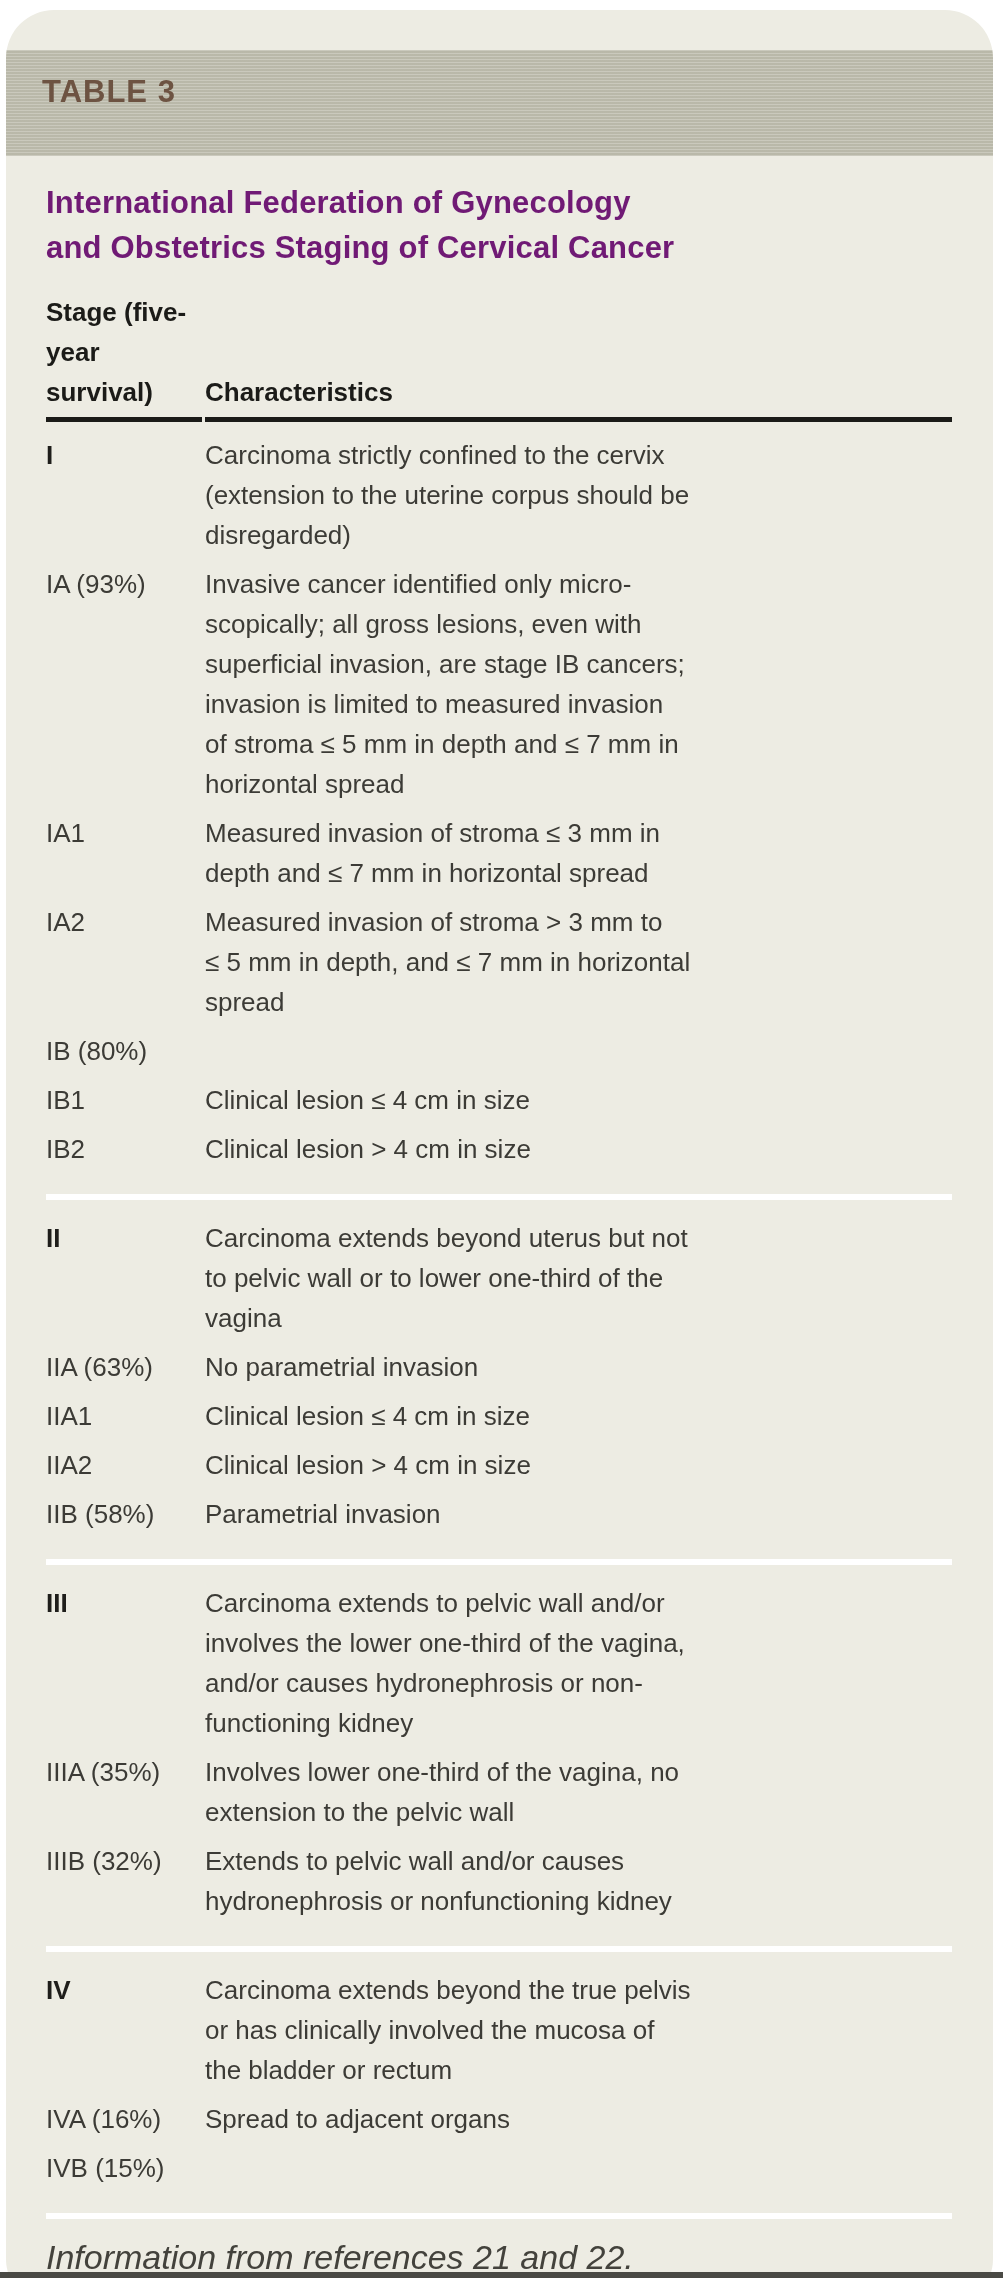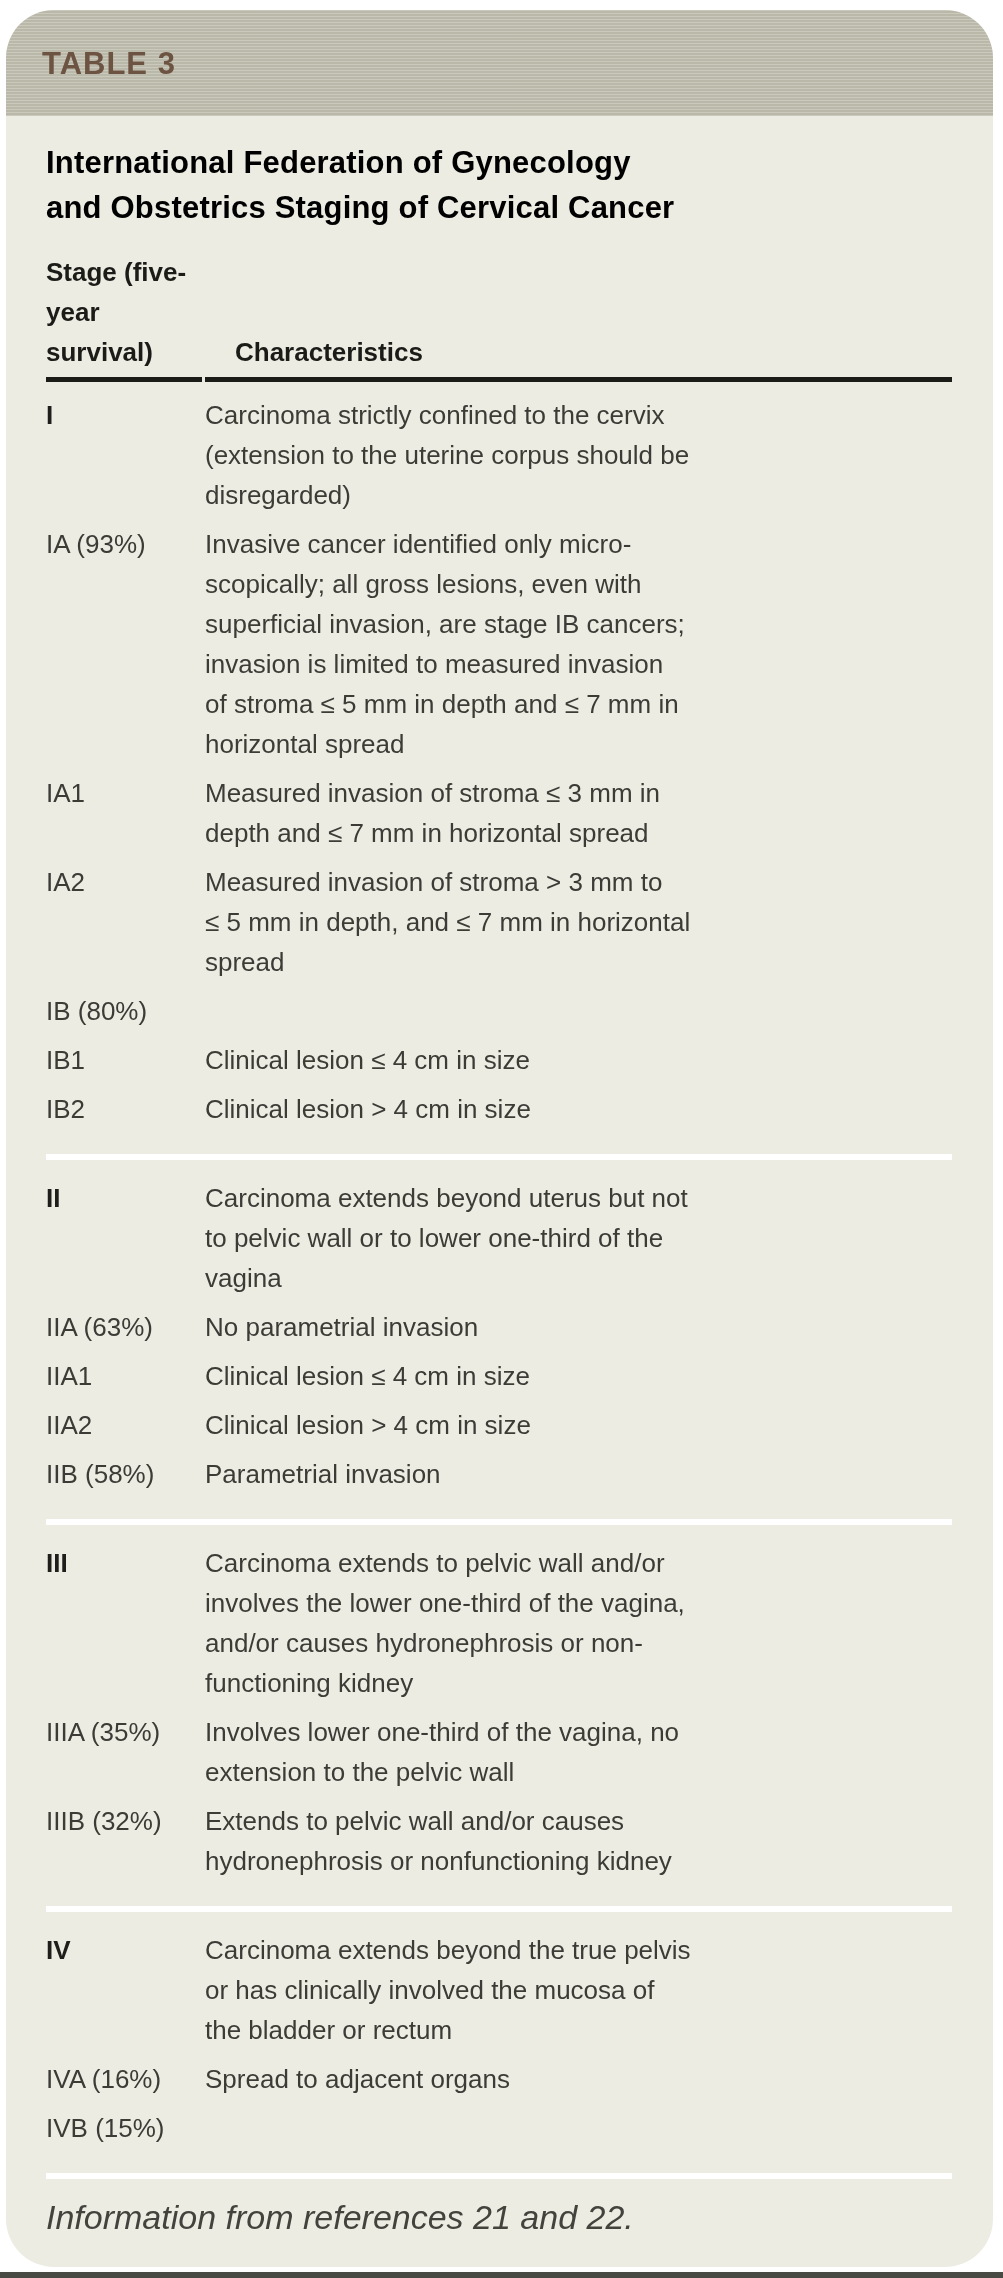--- a/index.html
+++ b/index.html
@@ -21,50 +21,50 @@
     background: #edece3;
   }
   .banner {
     height: 106px;
     background:
       repeating-linear-gradient(to bottom,
         rgba(255,255,255,0.20) 0px, rgba(255,255,255,0.20) 1px,
         rgba(0,0,0,0.02) 1px, rgba(0,0,0,0.02) 3px),
       #bdbcac;
     box-sizing: border-box;
-    padding: 36px 0 0 36px;
+    padding: 24px 0 0 36px;
+    margin-top: 40px;
   }
   .banner-label {
     font-size: 31px;
     font-weight: 700;
     letter-spacing: 1px;
     color: #6d5342;
   }
   .card-body {
     padding: 0 41px 30px 40px;
   }
   .table-title {
     margin: 24px 0 5px 0;
     font-size: 31px;
     line-height: 45px;
     font-weight: 700;
-    color: #000000;
+    color: #701a75;
     white-space: pre-line;
     letter-spacing: 0.2px;
   }
   .col-header {
     display: grid;
     grid-template-columns: 159px 1fr;
     align-items: end;
     margin-top: 22px;
     font-size: 26px;
     line-height: 40px;
     font-weight: 700;
     color: #1b1b18;
-    gap: 30px;
   }
   .col-header .stage-h { white-space: pre-line; }
   .header-rule {
     display: flex;
     gap: 3px;
     margin-top: 5px;
   }
   .header-rule span { display: block; height: 5px; background: #1b1b18; }
   .header-rule .seg1 { width: 156px; }
   .header-rule .seg2 { flex: 1; }

